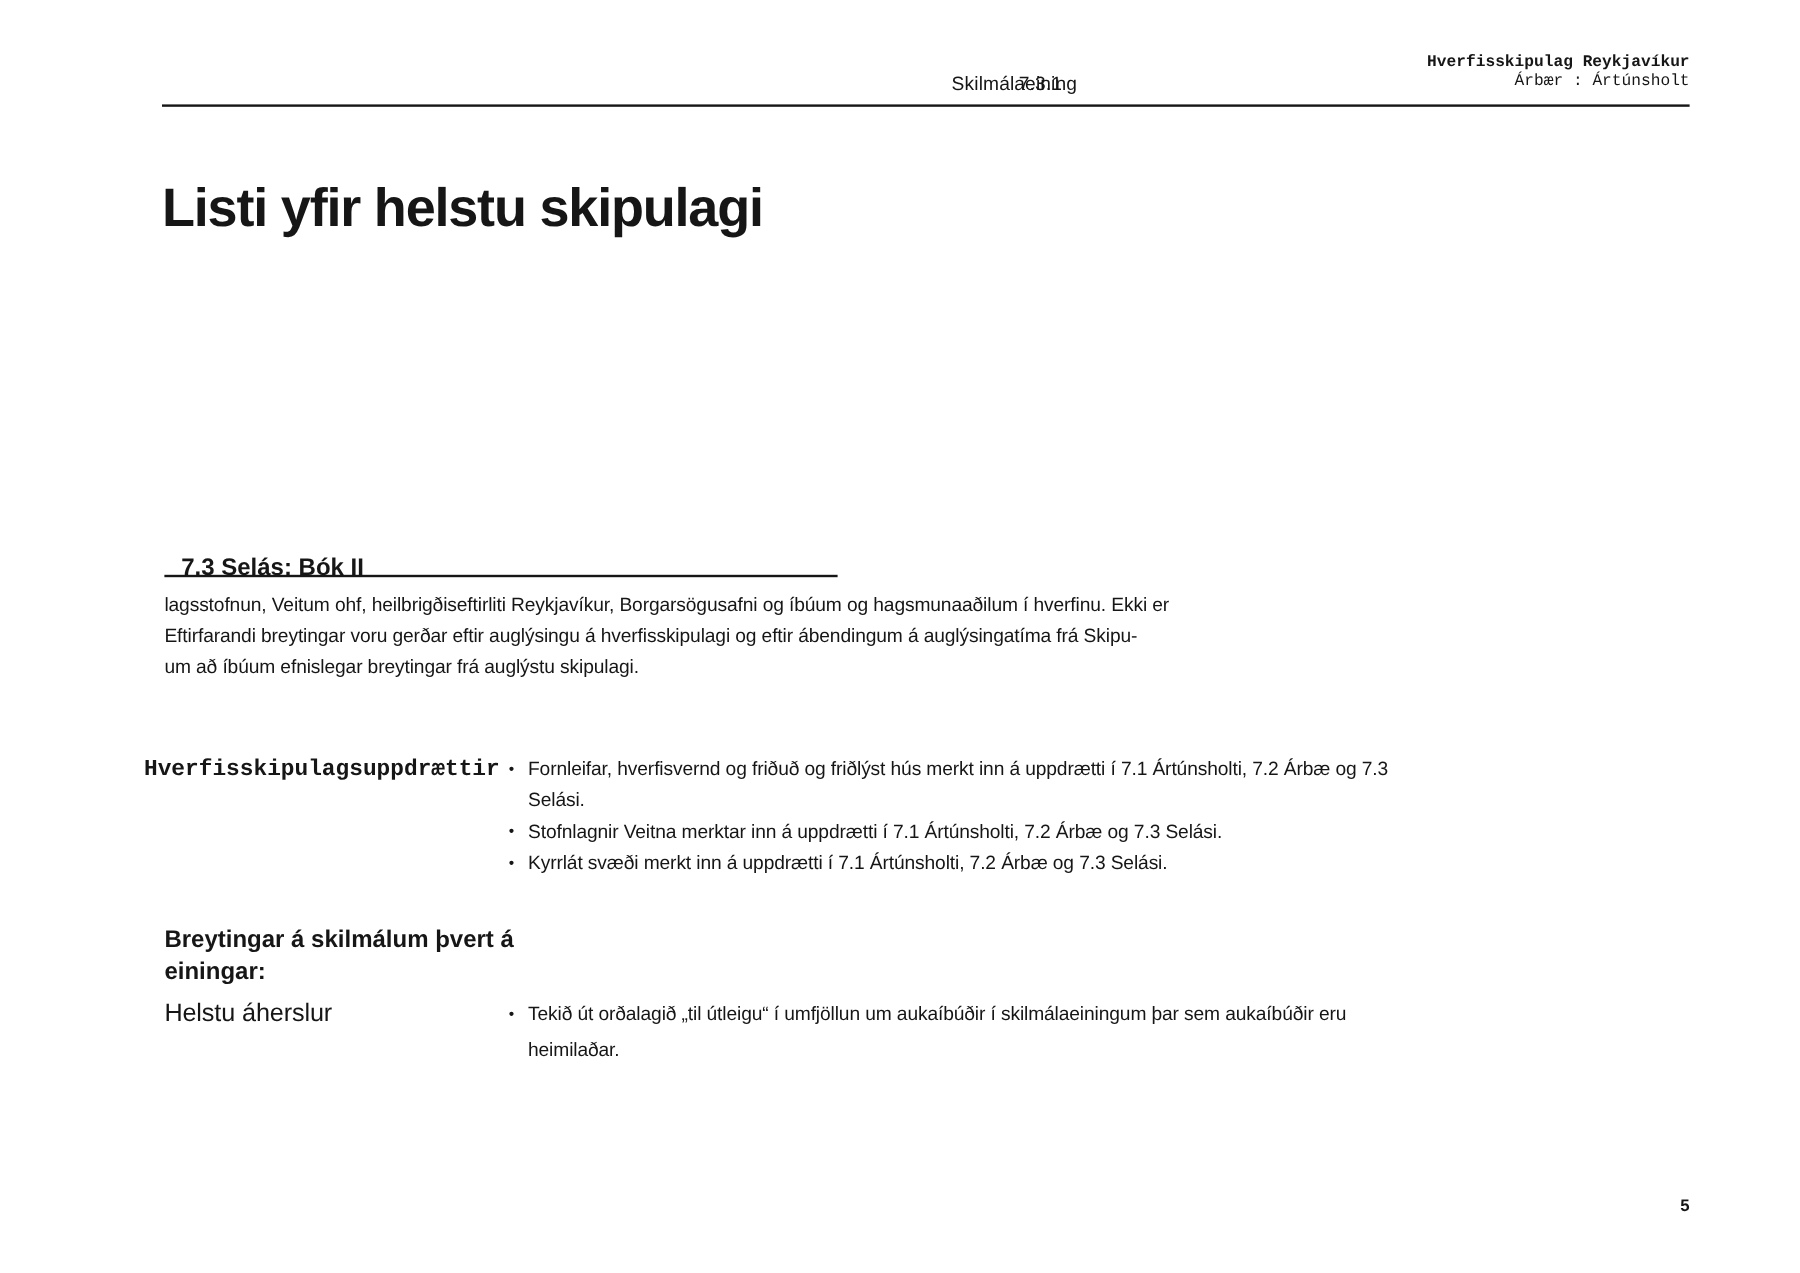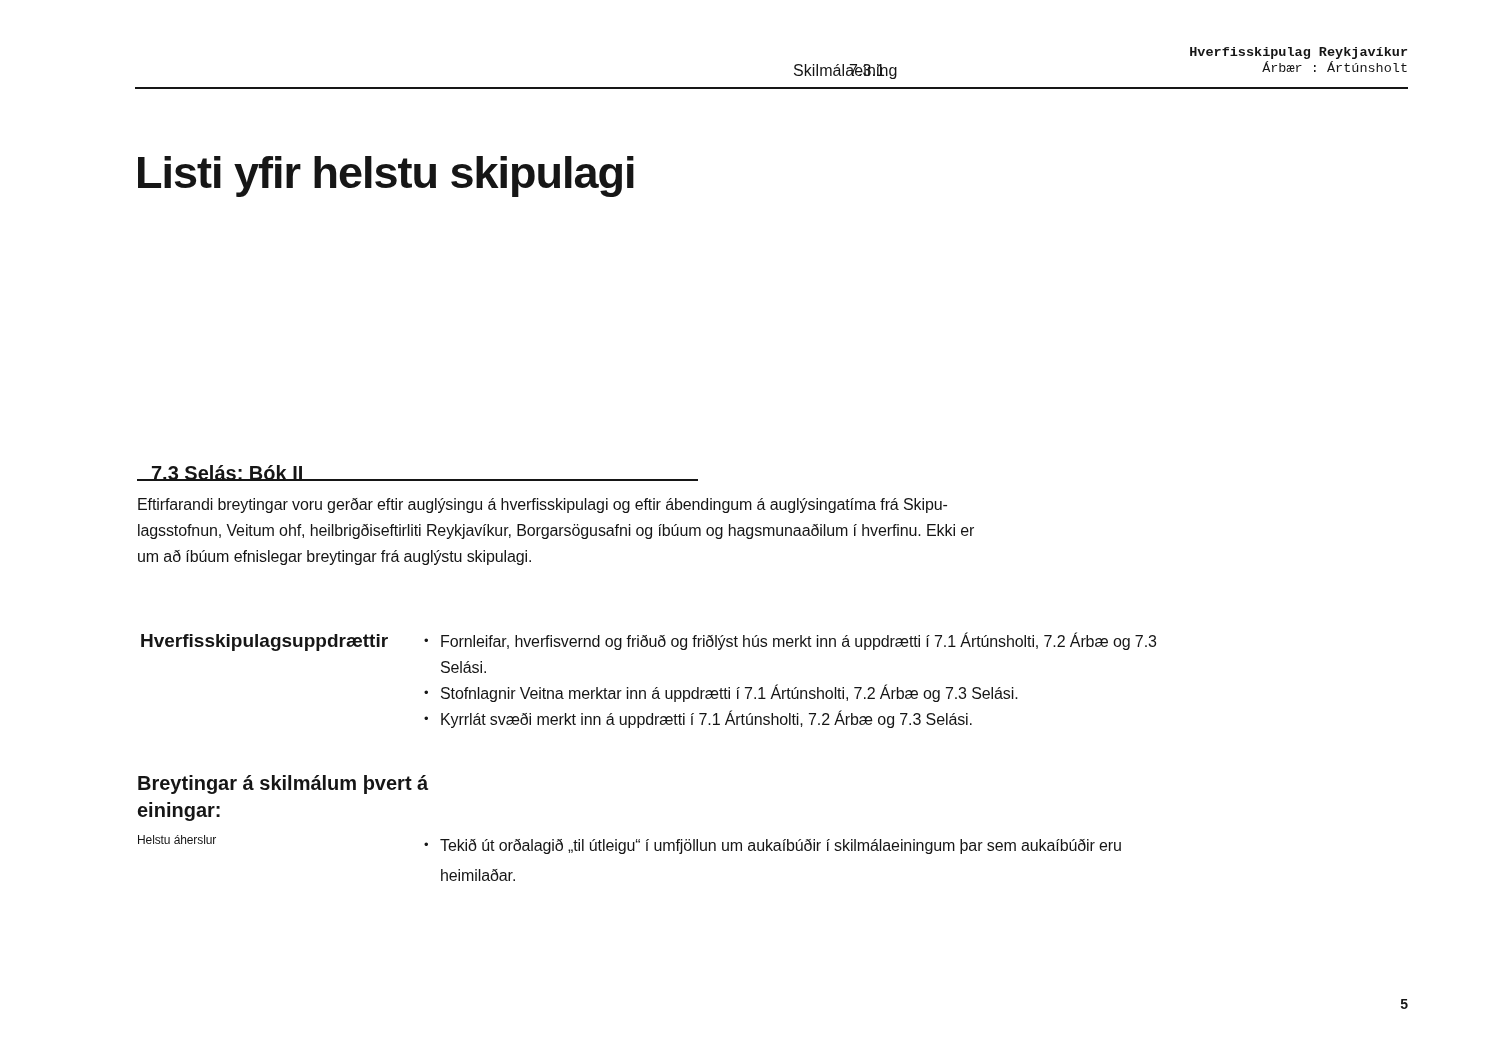--- a/index.html
+++ b/index.html
@@ -29,33 +29,33 @@
     margin: 0;
   }
 
   
   .section-heading { left: 137px; top: 448px; font-size: 20px; font-weight: 700; margin: 14px; }
   .section-rule { left: 137px; top: 479px; width: 561px; height: 2px; background: #161616; }
 
   .body-text { font-size: 16px; letter-spacing: -0.1px; line-height: 26px; }
   .intro { left: 137px; top: 492px; }
 
-  .row-label { left: 140px; top: 630px; font-size: 19px; font-weight: 700; }
+  .row-label { left: 120px; top: 630px; font-size: 19px; font-weight: 700; font-family: Liberation Mono, monospace; }
   .bullets-1 { left: 440px; top: 629px; }
   .tline { position: relative; }
   .dot::before {
     content: "\2022";
     position: absolute;
     left: -16px;
     top: -1px;
     font-size: 13px;
   }
 
   .row-label-2 { left: 137px; top: 770px; font-size: 20px; font-weight: 700; line-height: 27px; }
-  .sub-label { left: 137px; top: 833px; font-size: 12px; letter-spacing: -0.1px; text-align: right; }
+  .sub-label { left: 137px; top: 833px; font-size: 21px; letter-spacing: -0.1px; text-align: right; }
   .bullets-2 { left: 440px; top: 831px; line-height: 30px; }
 
   .page-number { right: 92px; top: 996px; font-size: 14px; font-weight: 700; }
 </style>
 </head>
 <body>
 
 <div class="page">
 
   <span class="abs hmeta meta1">Skilmálaeining</span>
@@ -65,22 +65,22 @@
     <div class="org-area">Árbær : Ártúnsholt</div>
   </div>
   <div class="abs header-rule"></div>
 
   <h1 class="abs title">Listi yfir helstu skipulagi</h1>
 
   <h2 class="abs section-heading">7.3 Selás: Bók II</h2>
   <div class="abs section-rule"></div>
 
   <div class="abs intro body-text">
+    <div class="tline">lagsstofnun, Veitum ohf, heilbrigðiseftirliti Reykjavíkur, Borgarsögusafni og íbúum og hagsmunaaðilum í hverfinu. Ekki er</div>
     <div class="tline">Eftirfarandi breytingar voru gerðar eftir auglýsingu á hverfisskipulagi og eftir ábendingum á auglýsingatíma frá Skipu-</div>
-    <div class="tline">lagsstofnun, Veitum ohf, heilbrigðiseftirliti Reykjavíkur, Borgarsögusafni og íbúum og hagsmunaaðilum í hverfinu. Ekki er</div>
     <div class="tline">um að íbúum efnislegar breytingar frá auglýstu skipulagi.</div>
   </div>
 
   <div class="abs row-label">Hverfisskipulagsuppdrættir</div>
   <div class="abs bullets-1 body-text">
     <div class="tline dot">Fornleifar, hverfisvernd og friðuð og friðlýst hús merkt inn á uppdrætti í 7.1 Ártúnsholti, 7.2 Árbæ og 7.3</div>
     <div class="tline cont">Selási.</div>
     <div class="tline dot">Stofnlagnir Veitna merktar inn á uppdrætti í 7.1 Ártúnsholti, 7.2 Árbæ og 7.3 Selási.</div>
     <div class="tline dot">Kyrrlát svæði merkt inn á uppdrætti í 7.1 Ártúnsholti, 7.2 Árbæ og 7.3 Selási.</div>
   </div>

